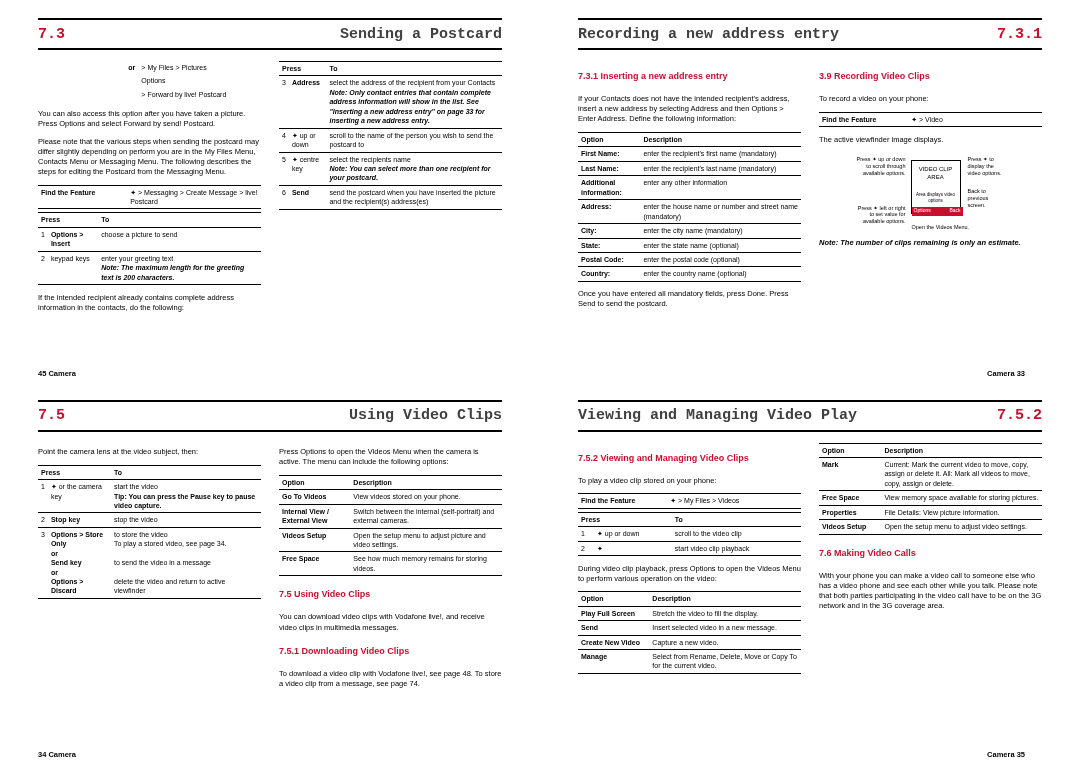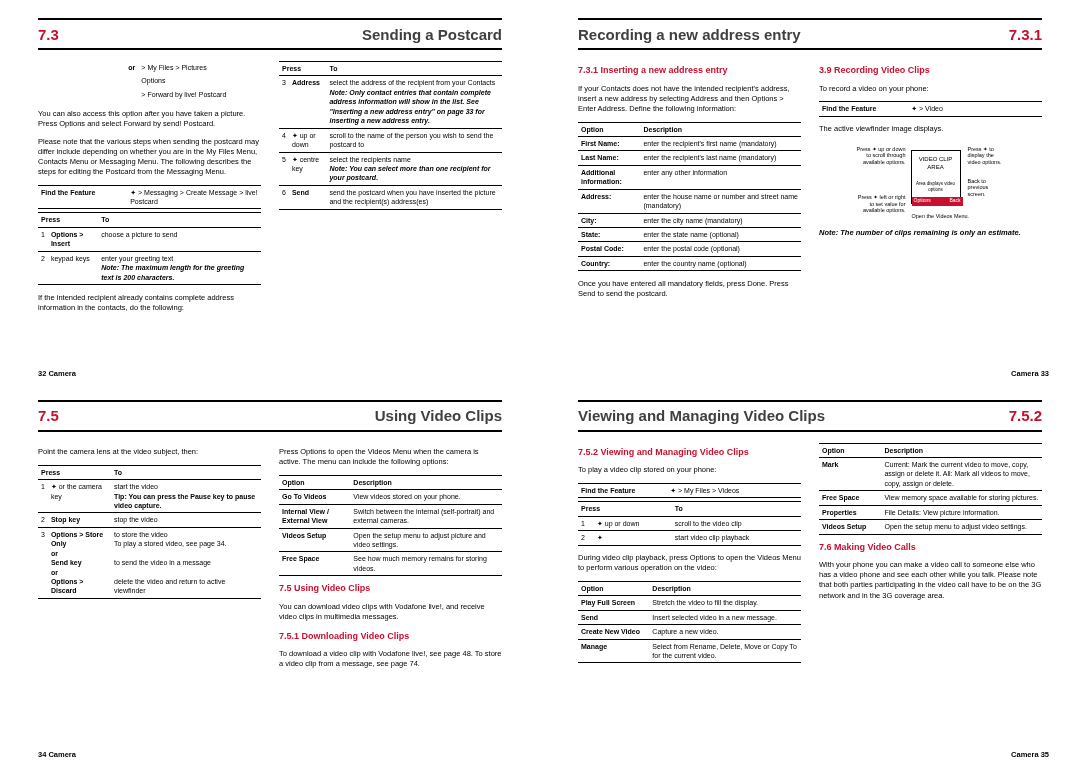--- a/index.html
+++ b/index.html
@@ -23,34 +23,35 @@
   position:relative;
 }
 .hdr {
   border-top: 2px solid #000;
   border-bottom: 2px solid #000;
   display:flex;
   justify-content:space-between;
   align-items:center;
   height: 28px;
   margin-bottom: 8px;
+  font-family: Liberation Mono, monospace;
 }
 .hdr .title { color:#404040; font-weight:bold; font-size:15px; }
 .hdr .num { color:#c8102e; font-weight:bold; font-size:15px; }
 .cols { display:flex; gap:18px; }
 .col { flex:1; font-size:7.5px; line-height:1.35; }
-.h3 { color:#c8102e; font-weight:bold; font-size:9px; margin:6px 0; }
+.h3 { color:#c8102e; font-weight:bold; font-size:9px; margin:12px 0; }
 table.t { border-collapse:collapse; width:100%; font-size:7px; margin:3px 0; }
 table.t th, table.t td { border-top:1px solid #000; border-bottom:1px solid #000; padding:2px 3px; text-align:left; vertical-align:top; }
 table.t th { font-weight:bold; }
 .b { font-weight:bold;margin-top:8px; }
 .i { font-style:italic; }
 .pnum { position:absolute; bottom:4px; font-size:7.5px; font-weight:bold; }
 .pn-l { left:38px; }
-.pn-r { right:31px; }
+.pn-r { right:55px; }
 .dia { position:relative; width:150px; height:78px; margin:4px auto; font-size:5.5px; }
 .dia-box { position:absolute; left:55px; top:8px; width:48px; height:48px; border:1.5px solid #000; text-align:center; padding-top:4px; font-size:6px; }
 .dia-bar { position:absolute; left:56px; bottom:14px; width:47px; height:9px; background:#c8102e; color:#fff; font-size:5px; display:flex; justify-content:space-between; padding:0 2px; }
 .dia-t { position:absolute; font-size:5.5px; line-height:1.2; }
 .nowr{white-space:nowrap;}
 </style>
 </head>
 <body>
 
 <div class="spread">
@@ -72,21 +73,21 @@
                 <td style="border:none"></td>
                 <td style="border:none">Options</td>
               </tr>
           <tr>
                 <td style="border:none"></td>
                 <td style="border:none">&gt; Forward by live! Postcard</td>
               </tr>
         </tbody>
           </table>
         <p>You can also access this option after you have taken a picture. Press Options and select Forward by send! Postcard.</p>
-        <p>Please note that the various steps when sending the postcard may differ include depending on whether you are in the My Files Menu, Contacts Menu or Messaging Menu. The following describes the steps for editing the Postcard from the Messaging Menu.</p>
+        <p>Please note that the various steps when sending the postcard may differ slightly depending on perform you are in the My Files Menu, Contacts Menu or Messaging Menu. The following describes the steps for editing the Postcard from the Messaging Menu.</p>
         <table class="t">
           <tbody>
               <tr>
                 <td class="b" style="width:40%">Find the Feature</td>
                 <td><span>✦</span> <span>&gt; Messaging &gt; Create Message &gt; live! Postcard</span></td>
               </tr>
         </tbody>
           </table>
         <table class="t">
           <tbody>
@@ -132,21 +133,21 @@
               </tr>
           <tr>
                 <td>6</td>
                 <td class="b">Send</td>
                 <td>send the postcard when you have inserted the picture and the recipient(s) address(es)</td>
               </tr>
         </tbody>
           </table>
       </div>
     </div>
-    <div class="pnum pn-l">32   Camera</div>
+    <div class="pnum pn-l">45   Camera</div>
   </div>
 
   <div class="page">
     <div class="hdr">
       <div class="title">Recording a new address entry</div>
       <div class="num">7.3.1</div>
     </div>
     <div class="cols">
       <div class="col">
         <div class="h3">7.3.1 Inserting a new address entry</div>
@@ -288,21 +289,21 @@
         <p>You can download video clips with Vodafone live!, and receive video clips in multimedia messages.</p>
         <div class="h3">7.5.1 Downloading Video Clips</div>
         <p>To download a video clip with Vodafone live!, see page 48. To store a video clip from a message, see page 74.</p>
       </div>
     </div>
     <div class="pnum pn-l">34   Camera</div>
   </div>
 
   <div class="page">
     <div class="hdr">
-      <div class="title">Viewing and Managing Video Clips</div>
+      <div class="title">Viewing and Managing Video Play</div>
       <div class="num">7.5.2</div>
     </div>
     <div class="cols">
       <div class="col">
         <div class="h3">7.5.2 Viewing and Managing Video Clips</div>
         <p>To play a video clip stored on your phone:</p>
         <table class="t">
             <tbody>
               <tr>
                 <td class="b" style="width:40%">Find the Feature</td>

